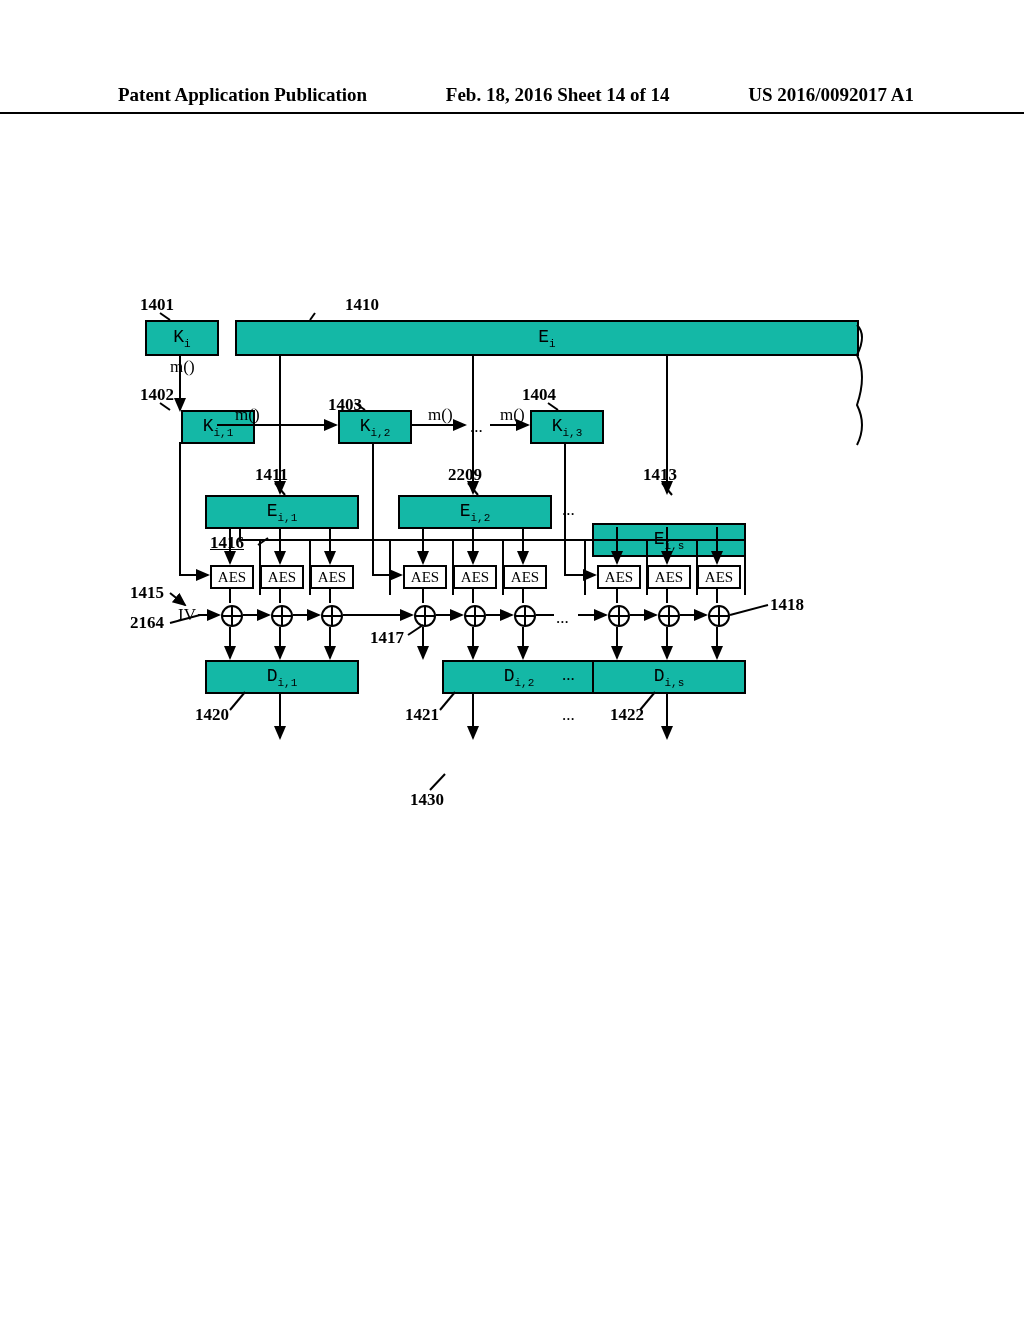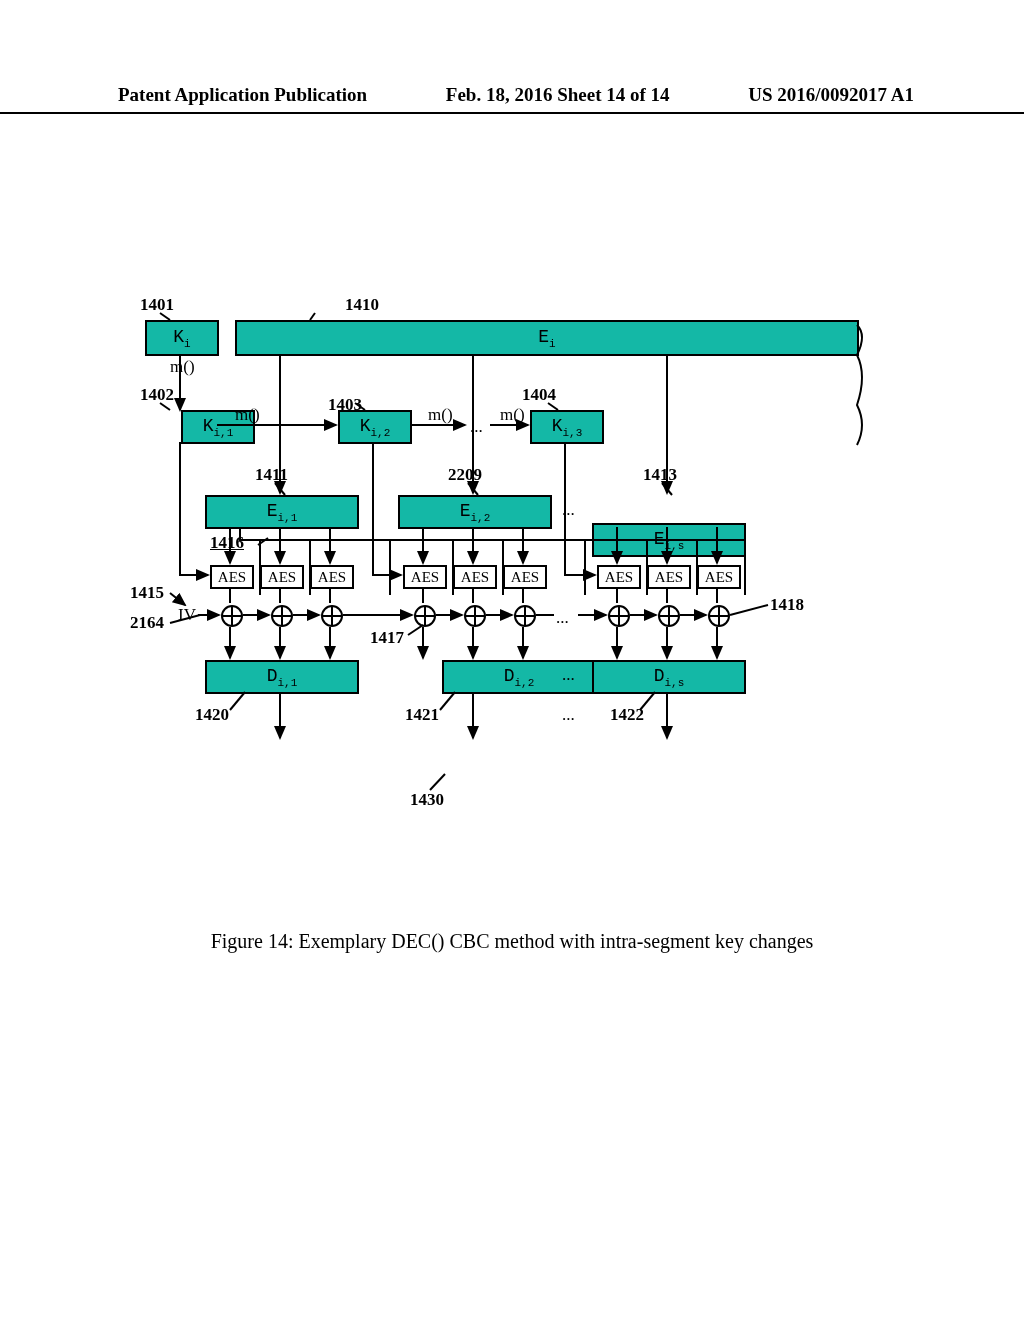--- a/index.html
+++ b/index.html
@@ -324,14 +324,13 @@
 
         <line x1="100" y1="415" x2="115" y2="397"></line>
         <line x1="310" y1="415" x2="325" y2="397"></line>
         <line x1="510" y1="415" x2="525" y2="397"></line>
 
         <line x1="300" y1="495" x2="315" y2="479"></line>
       </g>
     </svg>
   </div>
 
-  <div class="caption">Figure 14: Exemplary DEC() CBC method with intra-segment key changes</div>
 </div>
 
 </body></html>

